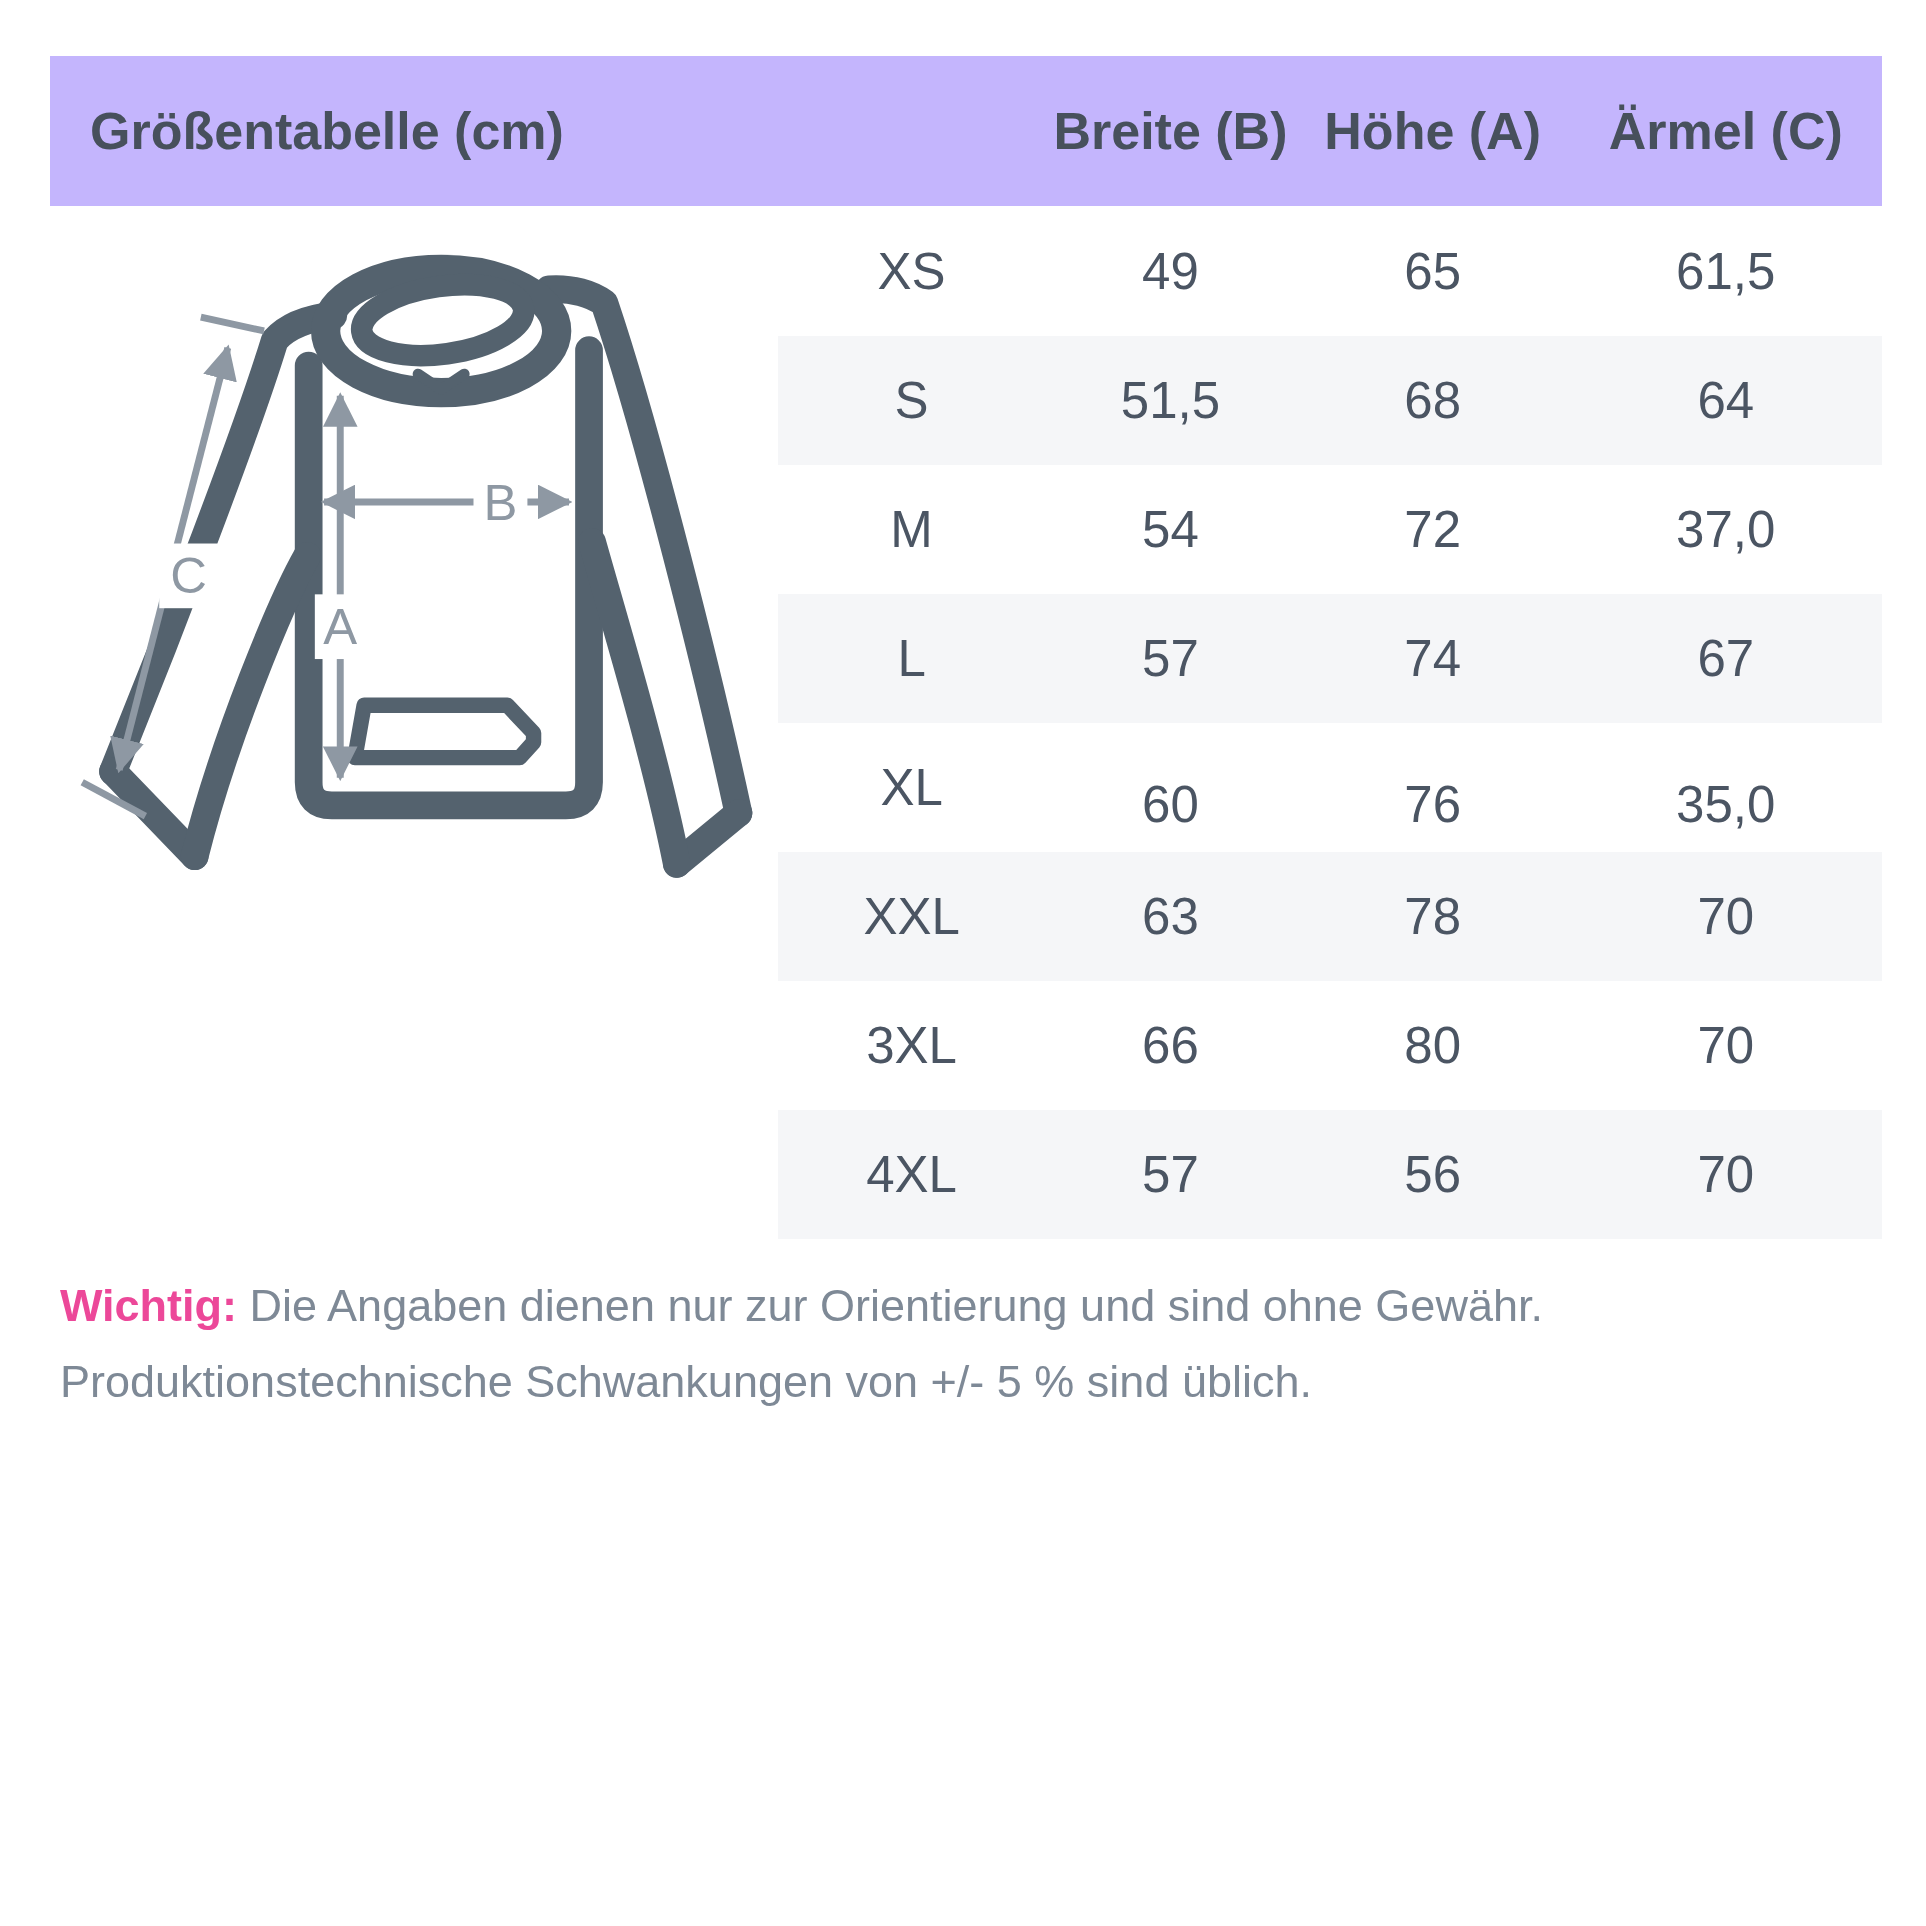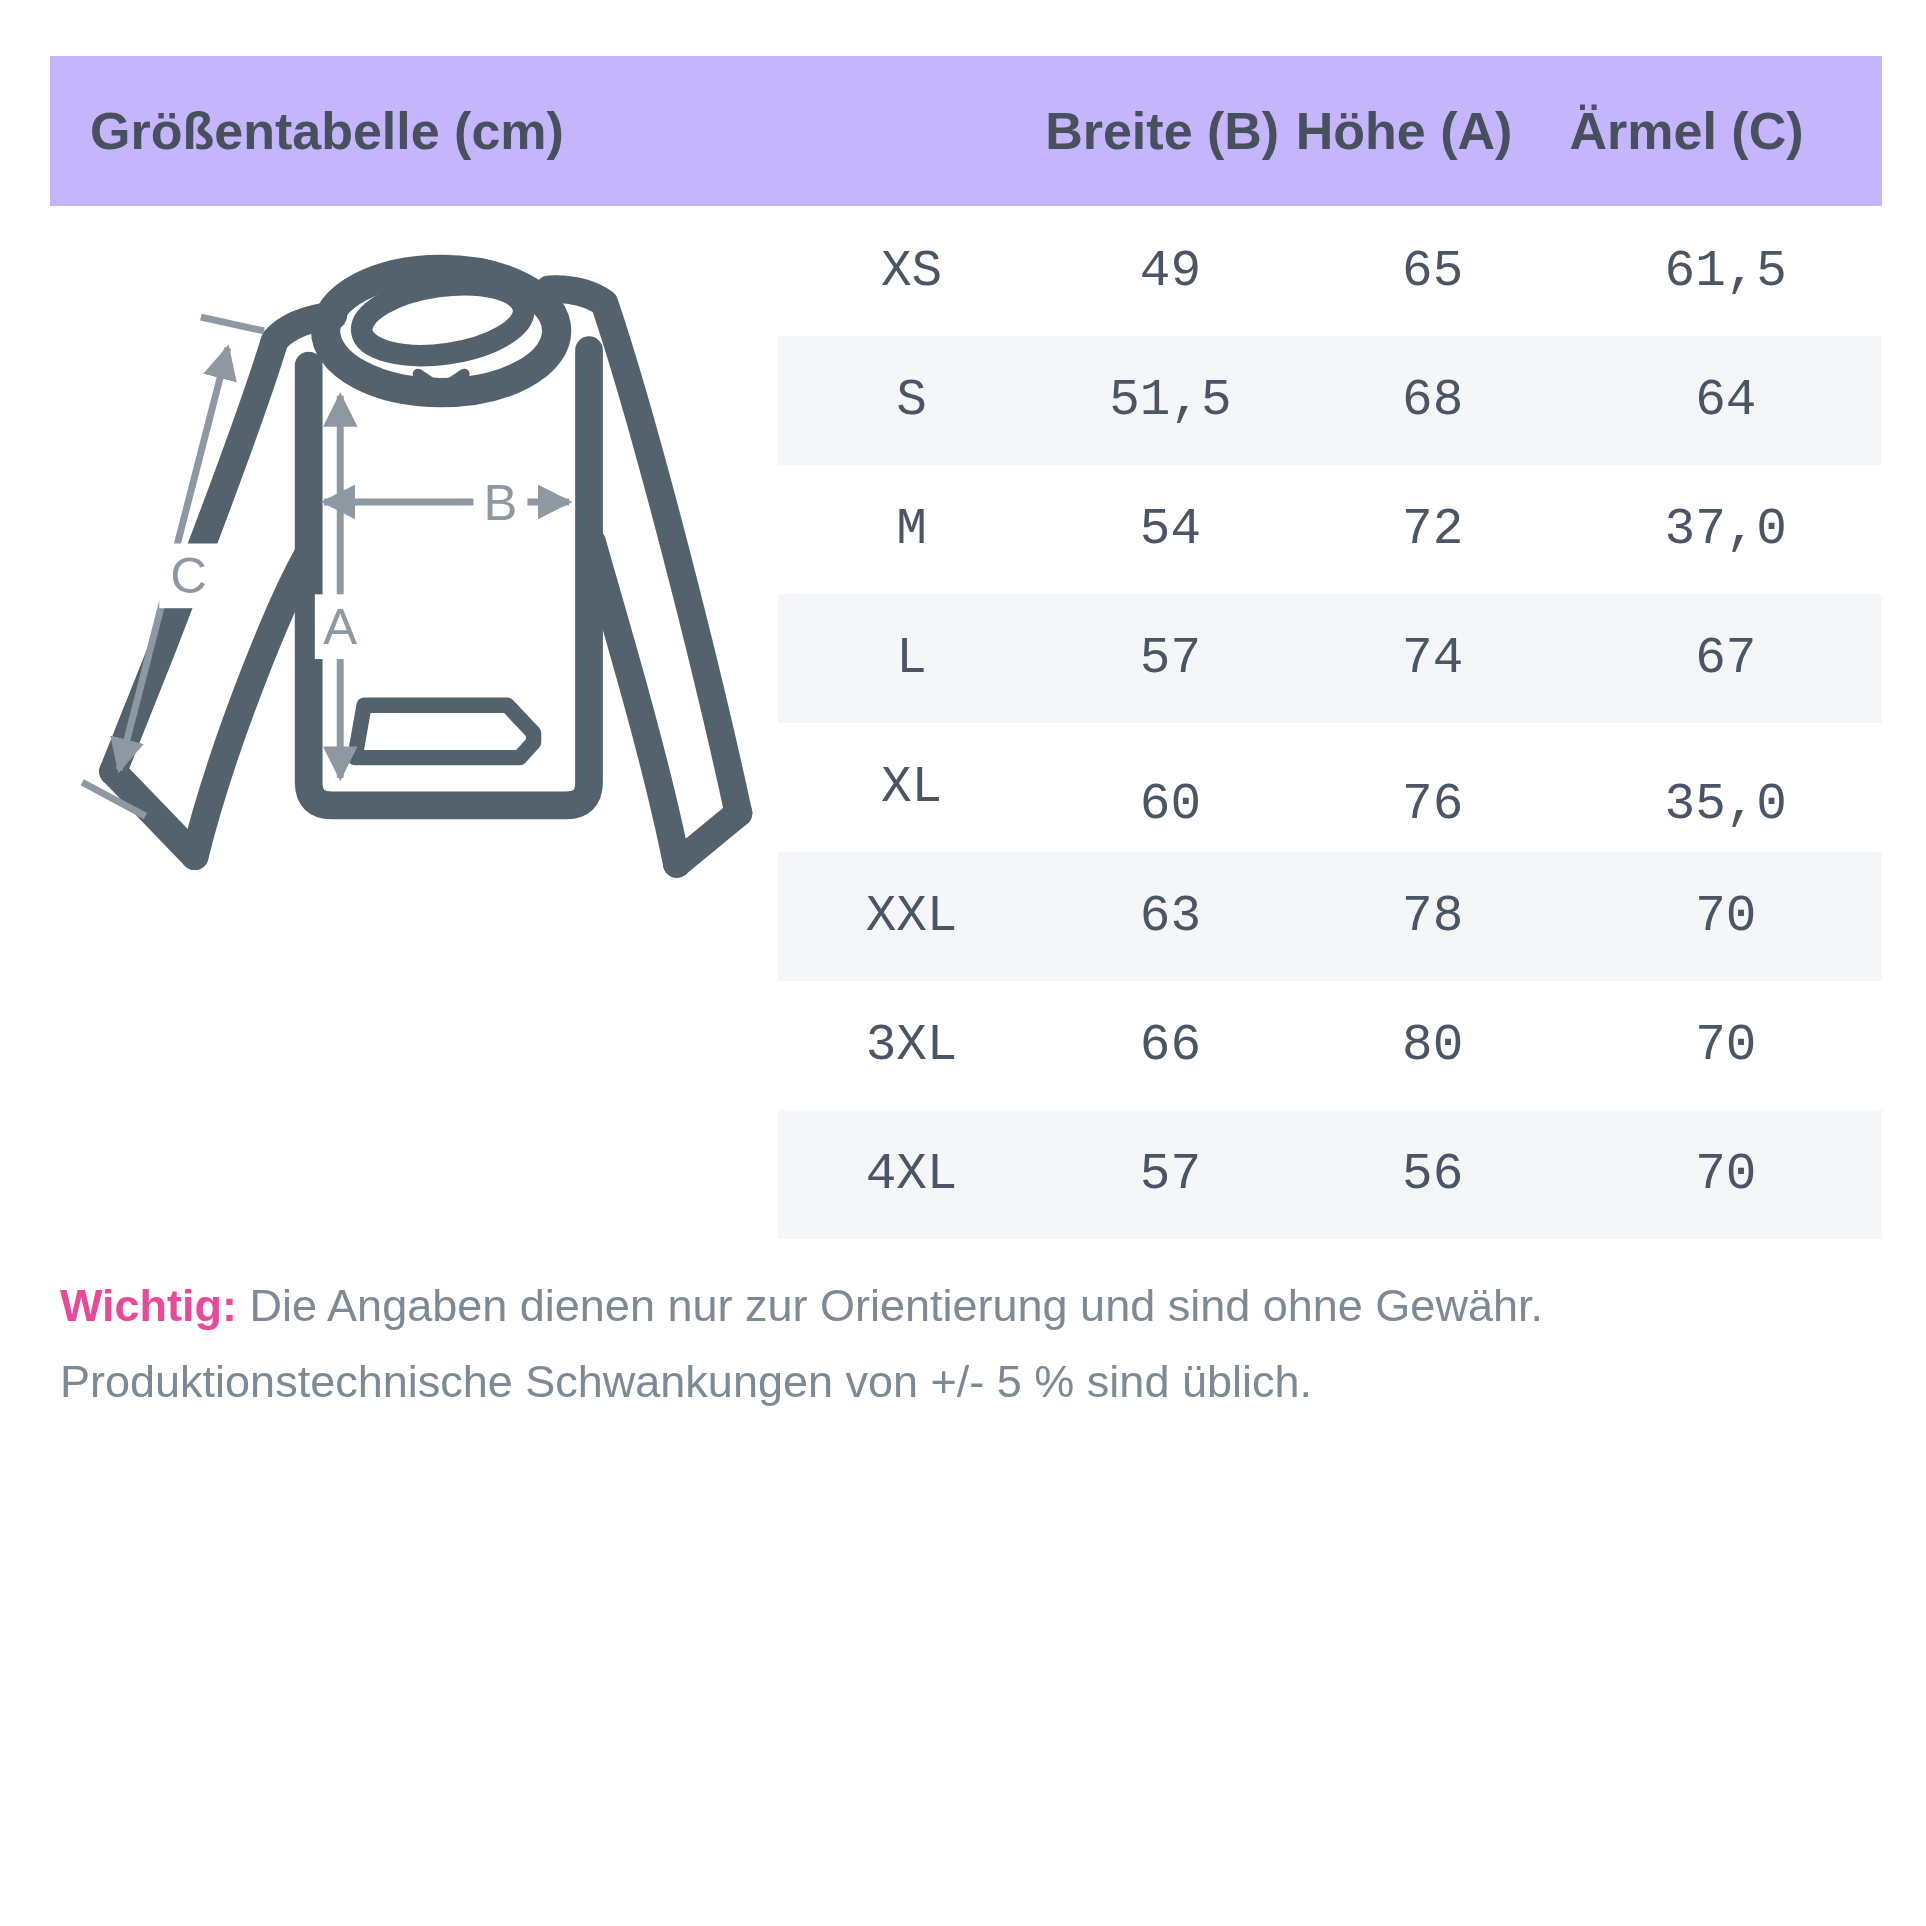--- a/index.html
+++ b/index.html
@@ -22,35 +22,35 @@
     display:flex;align-items:center;
     font-size:52px;font-weight:bold;color:#47505c;
     white-space:nowrap;
   }
   .header-cols{
     position:absolute;left:728px;top:0;width:1104px;height:100%;
     display:grid;grid-template-columns:24.2% 22.7% 24.8% 28.3%;
     align-items:center;
   }
   .header-cols .hcell{
-    text-align:left;font-size:52px;font-weight:bold;color:#47505c;
+    text-align:center;font-size:52px;font-weight:bold;color:#47505c;
     white-space:nowrap;
   }
 
   
   .rows{
     position:absolute;left:778px;top:207px;width:1104px;
   }
   .trow{
     display:grid;grid-template-columns:24.2% 22.7% 24.8% 28.3%;
     height:129px;align-items:center;
   }
   .trow.alt{background:#f5f6f8;}
   .trow .cell{
-    text-align:center;font-size:51px;color:#4b5563;white-space:nowrap;font-family:Liberation Mono, monospace;
+    text-align:center;font-size:51px;color:#4b5563;white-space:nowrap;
   }
   .trow .cell.vdrop{transform:translateY(17px);}
 
   
   .diagram{position:absolute;left:62px;top:200px;width:709px;height:724px;}
 
   
   .note{
     position:absolute;left:60px;top:1268px;width:1795px;
     font-size:45px;line-height:76px;color:#7e8996;

